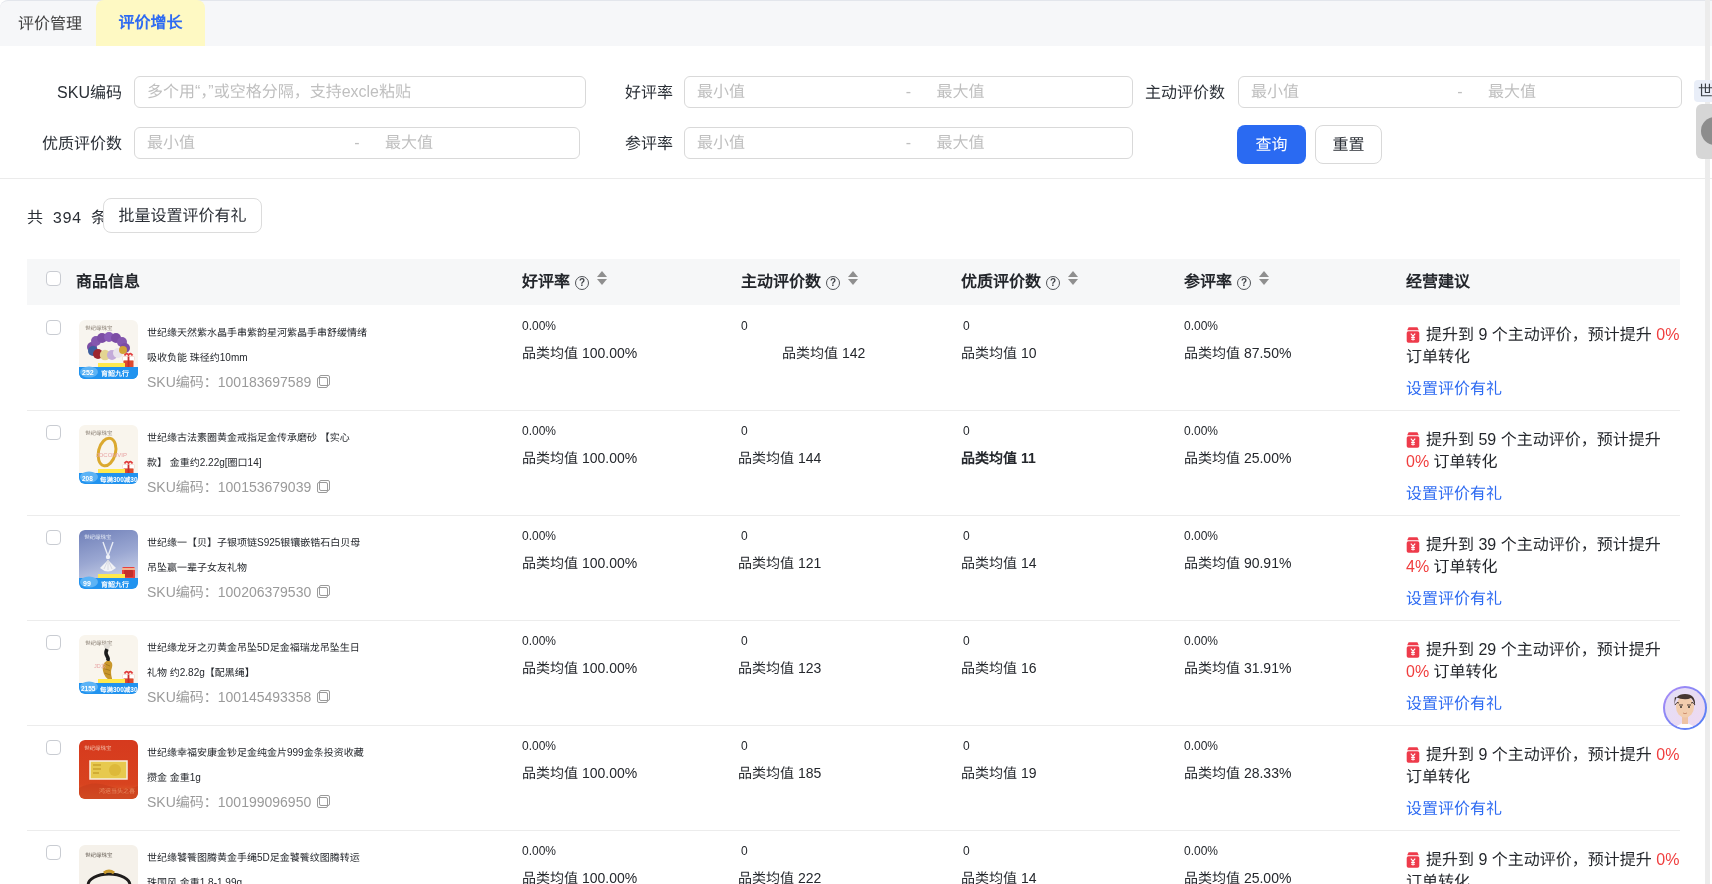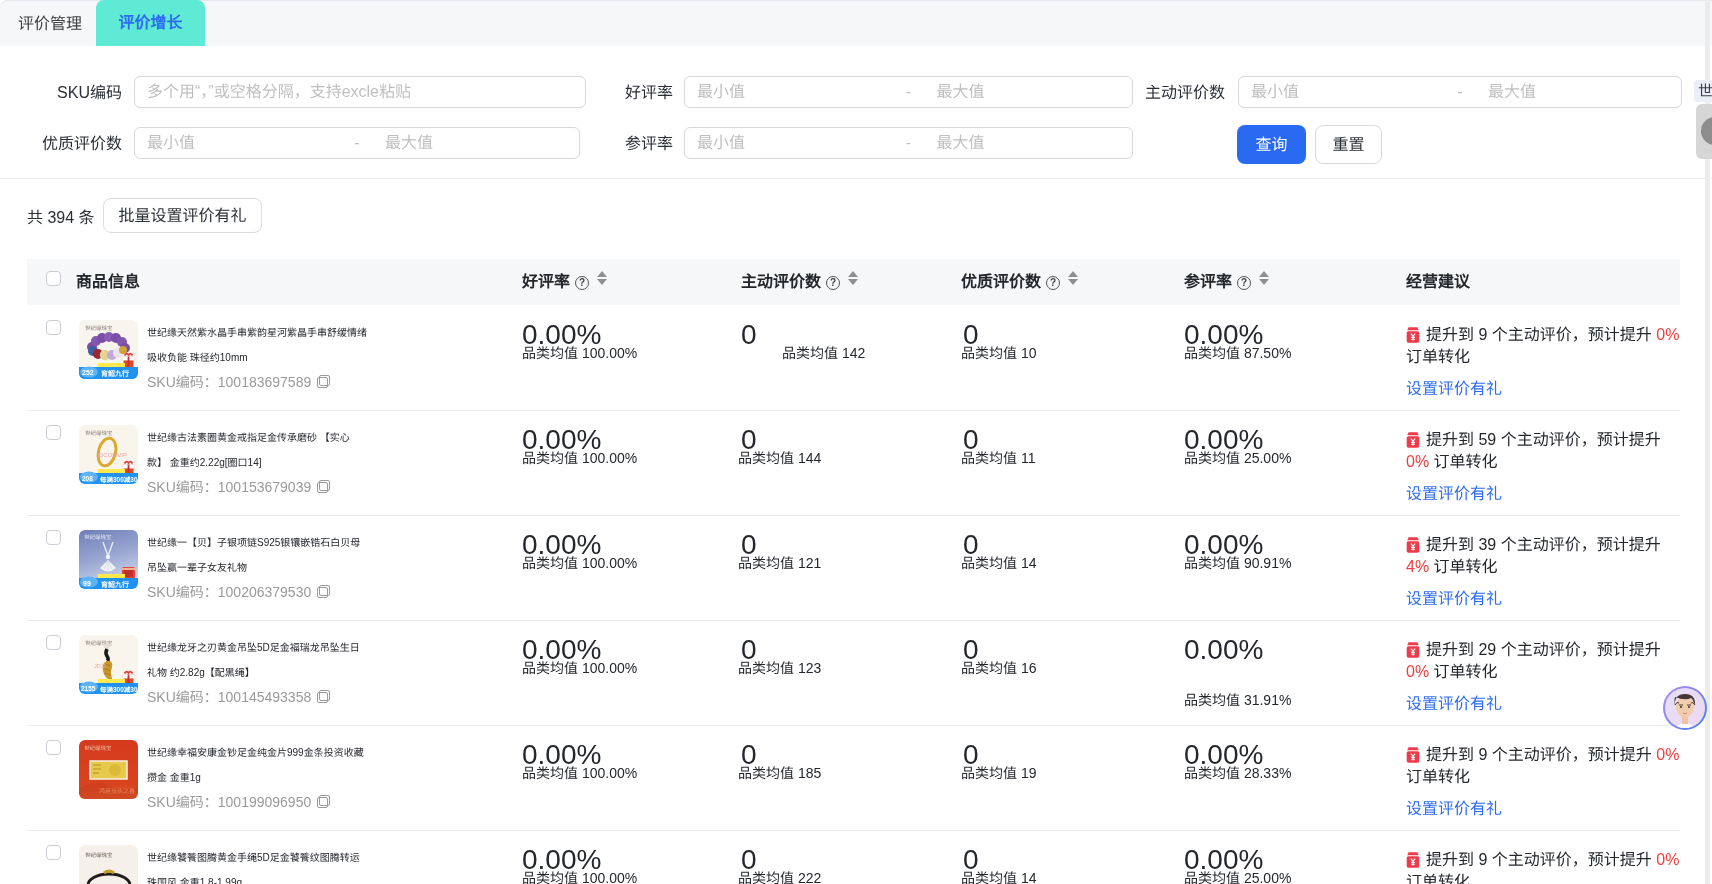--- a/index.html
+++ b/index.html
@@ -3,50 +3,50 @@
 <meta charset="utf-8">
 <style>
   * { margin:0; padding:0; box-sizing:border-box; }
   html,body { width:1712px; height:884px; overflow:hidden; background:#fff;
     font-family:"Liberation Sans", sans-serif; }
   
   .tabbar { position:absolute; left:0; top:0; width:1712px; height:46px;
     background:#f6f7f9; border-top:1px solid #e3e6ec; border-top-left-radius:8px; }
   .tab1 { position:absolute; left:18px; top:10px; font-size:16px; color:#404040; }
   .tabactive { position:absolute; left:96px; top:0; width:109px; height:46px;
-    background:#5eead4; border-radius:8px 8px 0 0; text-align:center; line-height:46px;
+    background:#fef9c3; border-radius:8px 8px 0 0; text-align:center; line-height:46px;
     font-size:16px; color:#2e6bf2; font-weight:bold; }
   
   .flabel { position:absolute; font-size:16px; color:#2a2f36; text-align:right; }
   .finput { position:absolute; height:32px; border:1px solid #d9d9d9; border-radius:6px;
     background:#fff; font-size:16px; color:#bfbfbf; line-height:30px; }
   .finput .ph { position:absolute; left:12px; top:0; white-space:nowrap; }
   .finput .dash { position:absolute; left:50%; top:0; transform:translateX(-50%); }
   .finput .ph2 { position:absolute; left:calc(50% + 28px); top:0; white-space:nowrap; }
   .divider { position:absolute; left:0; top:178px; width:1712px; height:1px; background:#ebebeb; }
   .btn-primary { position:absolute; left:1237px; top:125px; width:69px; height:39px;
     background:#2a6af2; border-radius:8px; color:#fff; font-size:16px; text-align:center;
     line-height:39px; }
   .btn-plain { position:absolute; left:1315px; top:125px; width:67px; height:39px;
     background:#fff; border:1px solid #d9d9d9; border-radius:8px; color:#2b2f36;
     font-size:16px; text-align:center; line-height:37px; }
   
-  .total { position:absolute; left:27px; top:204px; font-size:16px; color:#2b2f36; }
+  .total { position:absolute; left:27px; top:204px; font-size:16px; color:#2b2f36;font-family:Liberation Mono, monospace; }
   .batchbtn { position:absolute; left:103px; top:198px; width:159px; height:35px;
     background:#fff; border:1px solid #dcdcdc; border-radius:8px; color:#2b2f36;
     font-size:16px; text-align:center; line-height:33px; }
   
   .thead { position:absolute; left:27px; top:259px; width:1653px; height:46px; background:#f6f7f8; }
   .th { position:absolute; top:14.5px; font-size:16px; font-weight:bold; color:#23262b; white-space:nowrap; }
   .cb { position:absolute; width:15px; height:15px; border:1px solid #c9ccd2; border-radius:4px; background:#fff; }
   .rowline { position:absolute; left:27px; width:1653px; height:1px; background:#ececec; }
   .pimg { position:absolute; left:79px; width:59px; height:59px; border-radius:6px; overflow:hidden; }
   .ptitle { position:absolute; left:147px; width:420px; font-size:10px; line-height:25px; color:#24272c; }
   .psku { position:absolute; left:147px; font-size:14px; color:#9a9a9a; white-space:nowrap; }
-  .bignum { position:absolute; font-size:28px; color:#24272c; white-space:nowrap; }
+  .bignum { position:absolute; font-size:12px; color:#24272c; white-space:nowrap; }
   .avg { position:absolute; font-size:14px; color:#24272c; white-space:nowrap; }
   .sugg { position:absolute; left:1406px; width:300px; font-size:16px; line-height:22px; color:#24272c; }
   .red { color:#f03e3e; }
   .link { color:#2e6bf2; }
   .copyic { display:inline-block; position:relative; width:13px; height:13px; vertical-align:-1px; margin-left:6px; }
   .copyic:before { content:""; position:absolute; left:0; bottom:0; width:9px; height:9px;
     border:1px solid #9a9a9a; border-radius:2px; background:#fff; }
   .copyic:after { content:""; position:absolute; right:0; top:0; width:9px; height:9px;
     border:1px solid #9a9a9a; border-radius:2px; }
   
@@ -184,21 +184,21 @@
     <text x="3" y="56" font-size="6.5" fill="#fff" font-weight="bold">208</text>
     <text x="21" y="56.5" font-size="6.5" fill="#fff" font-weight="bold">每满300减30</text>
   </svg></div>
   <div class="ptitle" style="top:425px;">世纪缘古法素圈黄金戒指足金传承磨砂 【实心<br>款】 金重约2.22g[圈口14]</div>
   <div class="psku" style="top:476px;">SKU编码：100153679039<span class="copyic"></span></div>
   <div class="bignum" style="left:522px; top:424px;">0.00%</div>
   <div class="avg" style="left:522px; top:447px;">品类均值 100.00%</div>
   <div class="bignum" style="left:741px; top:424px;">0</div>
   <div class="avg" style="left:738px; top:447px;">品类均值 144</div>
   <div class="bignum" style="left:963px; top:424px;">0</div>
-  <div class="avg" style="left:961px; top:447px;">品类均值 11</div>
+  <div class="avg" style="left:961px; top:447px;font-weight:bold;">品类均值 11</div>
   <div class="bignum" style="left:1184px; top:424px;">0.00%</div>
   <div class="avg" style="left:1184px; top:447px;">品类均值 25.00%</div>
   <div class="sugg" style="top:429px;"><svg width="14" height="16" viewBox="0 0 14 16" style="vertical-align:-2.5px; margin-right:6px;">
       <path d="M2.6 0.2 h8.8 l1.4 3 h-11.6 z" fill="#ee3b4b"></path>
       <rect x="0.7" y="4.2" width="12.6" height="11.6" rx="1.8" fill="#ee3b4b"></rect>
       <path d="M4.8 6.6 l2.2 2.6 2.2 -2.6 M7 9.2 v4.2 M5.1 10.4 h3.8 M5.1 12.2 h3.8" stroke="#fff" stroke-width="1.1" fill="none"></path>
     </svg>提升到 59 个主动评价，预计提升<br><span class="red">0%</span> 订单转化</div>
   <div class="sugg link" style="top:482.5px;">设置评价有礼</div>
   <div class="rowline" style="top:515px;"></div>
 
@@ -265,21 +265,21 @@
   </svg></div>
   <div class="ptitle" style="top:635px;">世纪缘龙牙之刃黄金吊坠5D足金福瑞龙吊坠生日<br>礼物 约2.82g【配黑绳】</div>
   <div class="psku" style="top:686px;">SKU编码：100145493358<span class="copyic"></span></div>
   <div class="bignum" style="left:522px; top:634px;">0.00%</div>
   <div class="avg" style="left:522px; top:657px;">品类均值 100.00%</div>
   <div class="bignum" style="left:741px; top:634px;">0</div>
   <div class="avg" style="left:738px; top:657px;">品类均值 123</div>
   <div class="bignum" style="left:963px; top:634px;">0</div>
   <div class="avg" style="left:961px; top:657px;">品类均值 16</div>
   <div class="bignum" style="left:1184px; top:634px;">0.00%</div>
-  <div class="avg" style="left:1184px; top:657px;margin-top:32px;">品类均值 31.91%</div>
+  <div class="avg" style="left:1184px; top:657px;">品类均值 31.91%</div>
   <div class="sugg" style="top:639px;"><svg width="14" height="16" viewBox="0 0 14 16" style="vertical-align:-2.5px; margin-right:6px;">
       <path d="M2.6 0.2 h8.8 l1.4 3 h-11.6 z" fill="#ee3b4b"></path>
       <rect x="0.7" y="4.2" width="12.6" height="11.6" rx="1.8" fill="#ee3b4b"></rect>
       <path d="M4.8 6.6 l2.2 2.6 2.2 -2.6 M7 9.2 v4.2 M5.1 10.4 h3.8 M5.1 12.2 h3.8" stroke="#fff" stroke-width="1.1" fill="none"></path>
     </svg>提升到 29 个主动评价，预计提升<br><span class="red">0%</span> 订单转化</div>
   <div class="sugg link" style="top:692.5px;">设置评价有礼</div>
   <div class="rowline" style="top:725px;"></div>
 
   <div class="cb" style="left:46px; top:740px;"></div>
   <div class="pimg" style="top:740px;"><svg width="59" height="59" viewBox="0 0 59 59">

